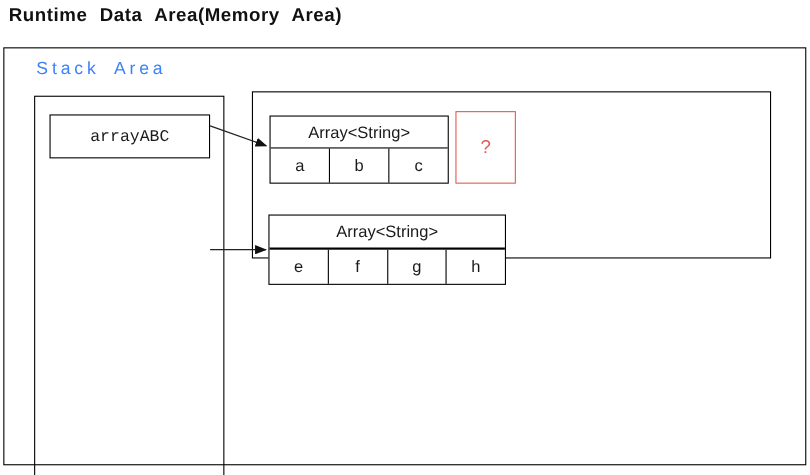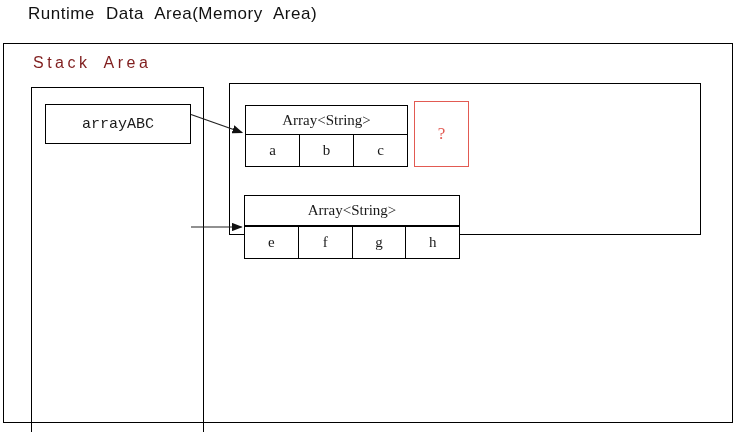--- a/index.html
+++ b/index.html
@@ -13,43 +13,42 @@
     width: 736px;
     height: 432px;
     background: #ffffff;
     overflow: hidden;
   }
   .diagram-title {
     position: absolute;
     left: 8px;
     top: 4px;
     font-size: 17px;
-    font-weight: 400;
+    font-weight: 700;
     letter-spacing: 0.5px;
     word-spacing: 6px;
     color: #111;
     white-space: nowrap;
-    margin-left: 20px;
   }
   .outer-box {
     position: absolute;
     left: 3px;
     top: 43px;
     width: 730px;
     height: 380px;
     border: 1.5px solid #000;
     background: #ffffff;
   }
   .area-label {
     position: absolute;
     top: 10px;
     font-size: 16px;
     letter-spacing: 3.5px;
     word-spacing: 6px;
-    color: #7f1d1d;
+    color: #3b82f6;
     white-space: nowrap;
   }
   .stack-label { left: 29px; }
   .heap-label  { left: 231px; }
   .stack-box {
     position: absolute;
     left: 27px;
     top: 43px;
     width: 173px;
     height: 412px;
@@ -70,21 +69,20 @@
   }
   .var-abc  { top: 16px; }
   .var-efgh { top: 124px; }
   .heap-box {
     position: absolute;
     left: 225px;
     top: 39px;
     width: 472px;
     height: 152px;
     border: 1.5px solid #000;
-    font-family: Liberation Serif, serif;
   }
   .array-table {
     position: absolute;
     border: 1.5px solid #000;
     background: #ffffff;
   }
   .table1 { left: 15px;  top: 21px;  width: 163px; }
   .table2 { left: 14px;  top: 111px; width: 216px; }
   .array-header {
     display: flex;

